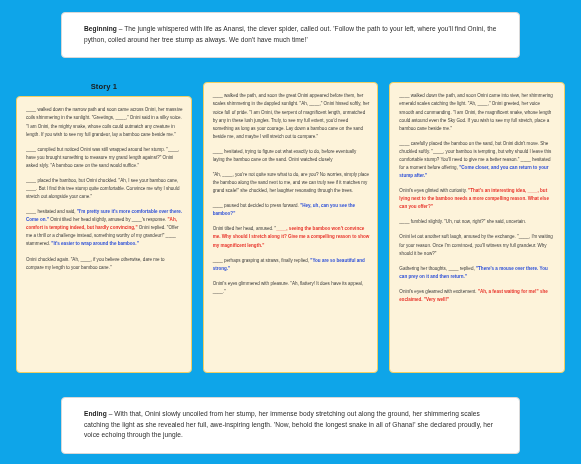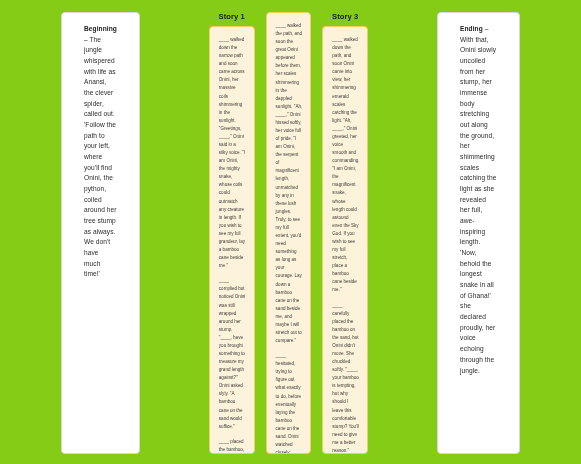--- a/index.html
+++ b/index.html
@@ -7,24 +7,24 @@
     margin: 0;
     padding: 0;
     width: 581px;
     height: 464px;
     background: #f0f0f0;
     font-family: "Liberation Sans", sans-serif;
   }
   .page {
     width: 581px;
     height: 464px;
-    background: #84cc16;
+    background: #0ea5e9;
     padding: 12px 16px 10px 16px;
     display: flex;
-    flex-direction: row;
+    flex-direction: column;
     gap: 24px;
   }
   .frame-card {
     background: #ffffff;
     border: 1px solid #d8d8d8;
     border-radius: 4px;
     padding: 11px 22px 12px 22px;
     margin: 0 45px;
     font-size: 6.6px;
     line-height: 1.62;
@@ -93,21 +93,20 @@
           <p class="para"><span>____ walked the path, and soon the great Onini appeared before them, her scales shimmering in the dappled sunlight. "Ah, ____," Onini hissed softly, her voice full of pride. "I am Onini, the serpent of magnificent length, unmatched by any in these lush jungles. Truly, to see my full extent, you'd need something as long as your courage. Lay down a bamboo cane on the sand beside me, and maybe I will stretch out to compare."</span></p>
           <p class="para"><span>____ hesitated, trying to figure out what exactly to do, before eventually laying the bamboo cane on the sand. Onini watched closely</span></p>
           <p class="para"><span>"Ah, ____, you're not quite sure what to do, are you? No worries, simply place the bamboo along the sand next to me, and we can truly see if it matches my grand scale!" she chuckled, her laughter resonating through the trees.</span></p>
           <p class="para"><span>____ paused but decided to press forward. </span><span class="blue">"Hey, uh, can you see the bamboo?"</span></p>
           <p class="para"><span>Onini tilted her head, amused. "</span><span class="red">____, seeing the bamboo won't convince me. Why should I stretch along it? Give me a compelling reason to show my magnificent length."</span></p>
           <p class="para"><span>____ perhaps grasping at straws, finally replied, </span><span class="blue">"You are so beautiful and strong."</span></p>
           <p class="para"><span>Onini's eyes glimmered with pleasure. "Ah, flattery! It does have its appeal, ____."</span></p>
         </div>
     </div>
     <div class="story-col">
-      <div class="story-title">Story 3</div>
       <div class="story-panel">
           <p class="para"><span>____ walked down the path, and soon Onini came into view, her shimmering emerald scales catching the light. "Ah, ____," Onini greeted, her voice smooth and commanding. "I am Onini, the magnificent snake, whose length could astound even the Sky God. If you wish to see my full stretch, place a bamboo cane beside me."</span></p>
           <p class="para"><span>____ carefully placed the bamboo on the sand, but Onini didn't move. She chuckled softly. "____, your bamboo is tempting, but why should I leave this comfortable stump? You'll need to give me a better reason." ____ hesitated for a moment before offering, </span><span class="blue">"Come closer, and you can return to your stump after."</span></p>
           <p class="para"><span>Onini's eyes glinted with curiosity. </span><span class="red">"That's an interesting idea, ____, but lying next to the bamboo needs a more compelling reason. What else can you offer?"</span></p>
           <p class="para"><span>____ fumbled slightly. "Uh, not now, right?" she said, uncertain.</span></p>
           <p class="para"><span>Onini let out another soft laugh, amused by the exchange. "____, I'm waiting for your reason. Once I'm convinced, you'll witness my full grandeur. Why should it be now?"</span></p>
           <p class="para"><span>Gathering her thoughts, ____ replied, </span><span class="blue">"There's a mouse over there. You can prey on it and then return."</span></p>
           <p class="para"><span>Onini's eyes gleamed with excitement. </span><span class="red">"Ah, a feast waiting for me!" she exclaimed. "Very well!"</span></p>
         </div>
     </div>

